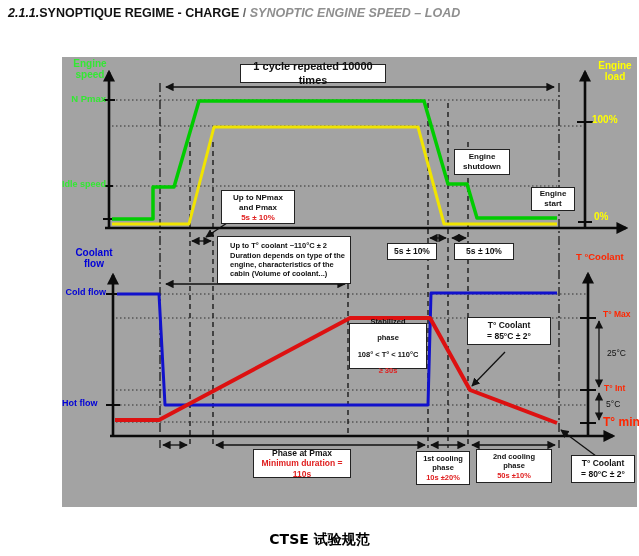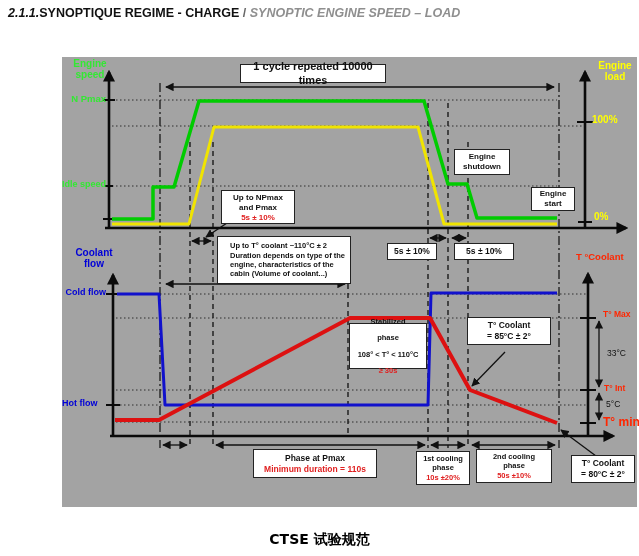--- a/index.html
+++ b/index.html
@@ -136,21 +136,21 @@
   <div class="lbl yellow" style="left:592px;top:114px;font-size:10px;">100%</div>
   <div class="lbl yellow" style="left:594px;top:211px;font-size:10px;">0%</div>
   <div class="lbl blue" style="left:72px;top:247px;width:44px;text-align:center;font-size:10px;">
       <div>Coolant</div>
       <div>flow</div>
     </div>
   <div class="lbl blue" style="left:60px;top:287px;width:46px;text-align:right;font-size:9px;">Cold flow</div>
   <div class="lbl blue" style="left:62px;top:398px;width:44px;text-align:left;font-size:9px;">Hot flow</div>
   <div class="lbl redlbl" style="left:576px;top:252px;font-size:9.5px;">T °Coolant</div>
   <div class="lbl redlbl" style="left:603px;top:310px;font-size:8.5px;">T° Max</div>
-  <div class="lbl blk" style="left:607px;top:349px;font-size:8.5px;">33°C</div>
+  <div class="lbl blk" style="left:607px;top:349px;font-size:8.5px;">25°C</div>
   <div class="lbl redlbl" style="left:604px;top:384px;font-size:8.5px;">T° Int</div>
   <div class="lbl blk" style="left:606px;top:400px;font-size:8.5px;">5°C</div>
   <div class="lbl redlbl" style="left:603px;top:416px;font-size:12px;">T° min</div>
 
   <div class="wbox" style="left:240px;top:64px;width:146px;height:19px;font-size:11px;font-weight:bold;">
       <div>1 cycle repeated 10000 times</div>
     </div>
 
   <div class="wbox" style="left:454px;top:149px;width:56px;height:26px;font-size:8px;font-weight:bold;">
       <div>Engine</div>
@@ -193,21 +193,21 @@
       <div>T° Coolant</div>
       <div>= 85°C ± 2°</div>
     </div>
 
   <div class="wbox" style="left:571px;top:455px;width:64px;height:28px;font-size:8.5px;font-weight:bold;">
       <div>T° Coolant</div>
       <div>= 80°C ± 2°</div>
     </div>
 
 
-  <div class="wbox" style="left:253px;top:449px;width:124px;height:29px;font-size:8.5px;font-weight:bold;">
+  <div class="wbox" style="left:253px;top:449px;width:98px;height:29px;font-size:8.5px;font-weight:bold;">
       <div>Phase at Pmax</div>
       <div class="redtxt">Minimum duration = 110s</div>
     </div>
 
   <div class="wbox" style="left:416px;top:451px;width:54px;height:34px;font-size:7.5px;font-weight:bold;">
       <div>1st cooling</div>
       <div>phase</div>
       <div class="redtxt">10s ±20%</div>
     </div>
 

